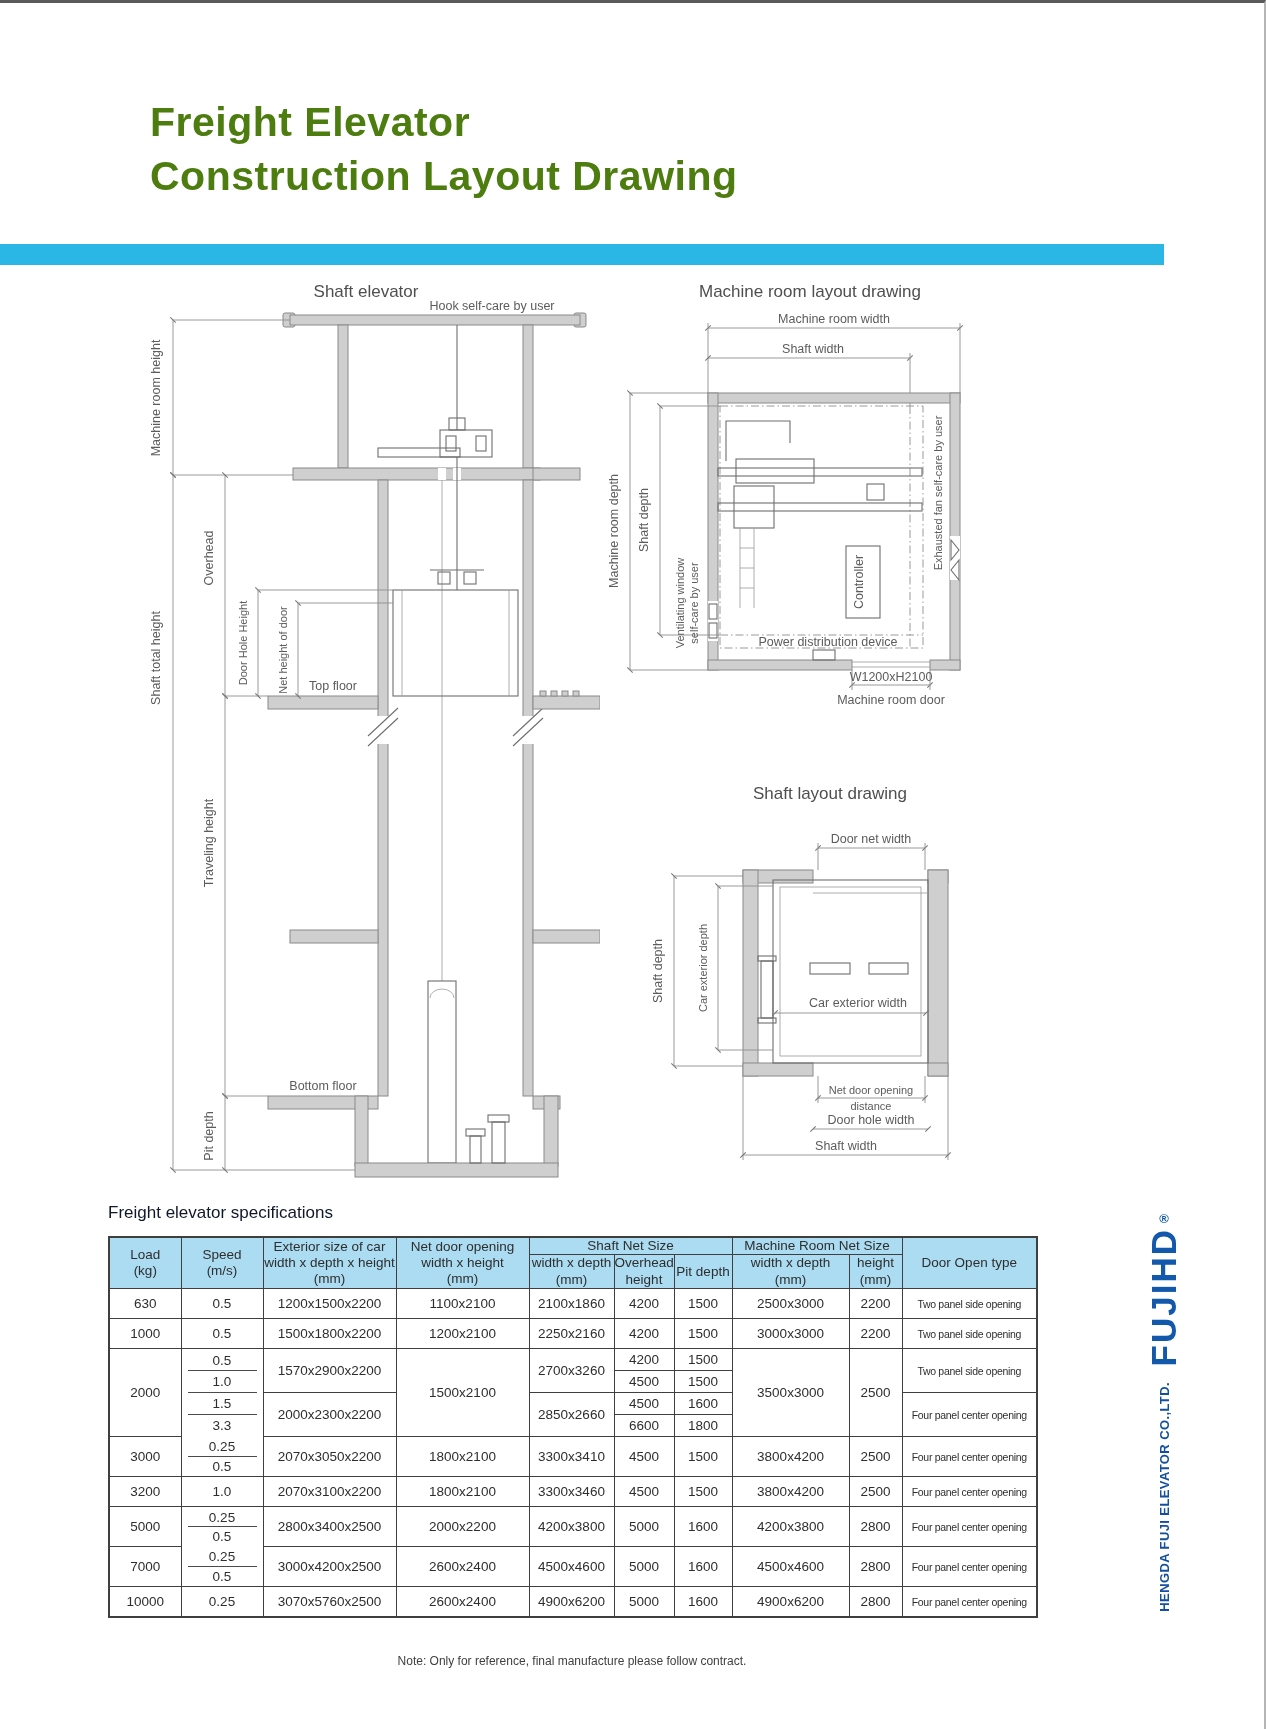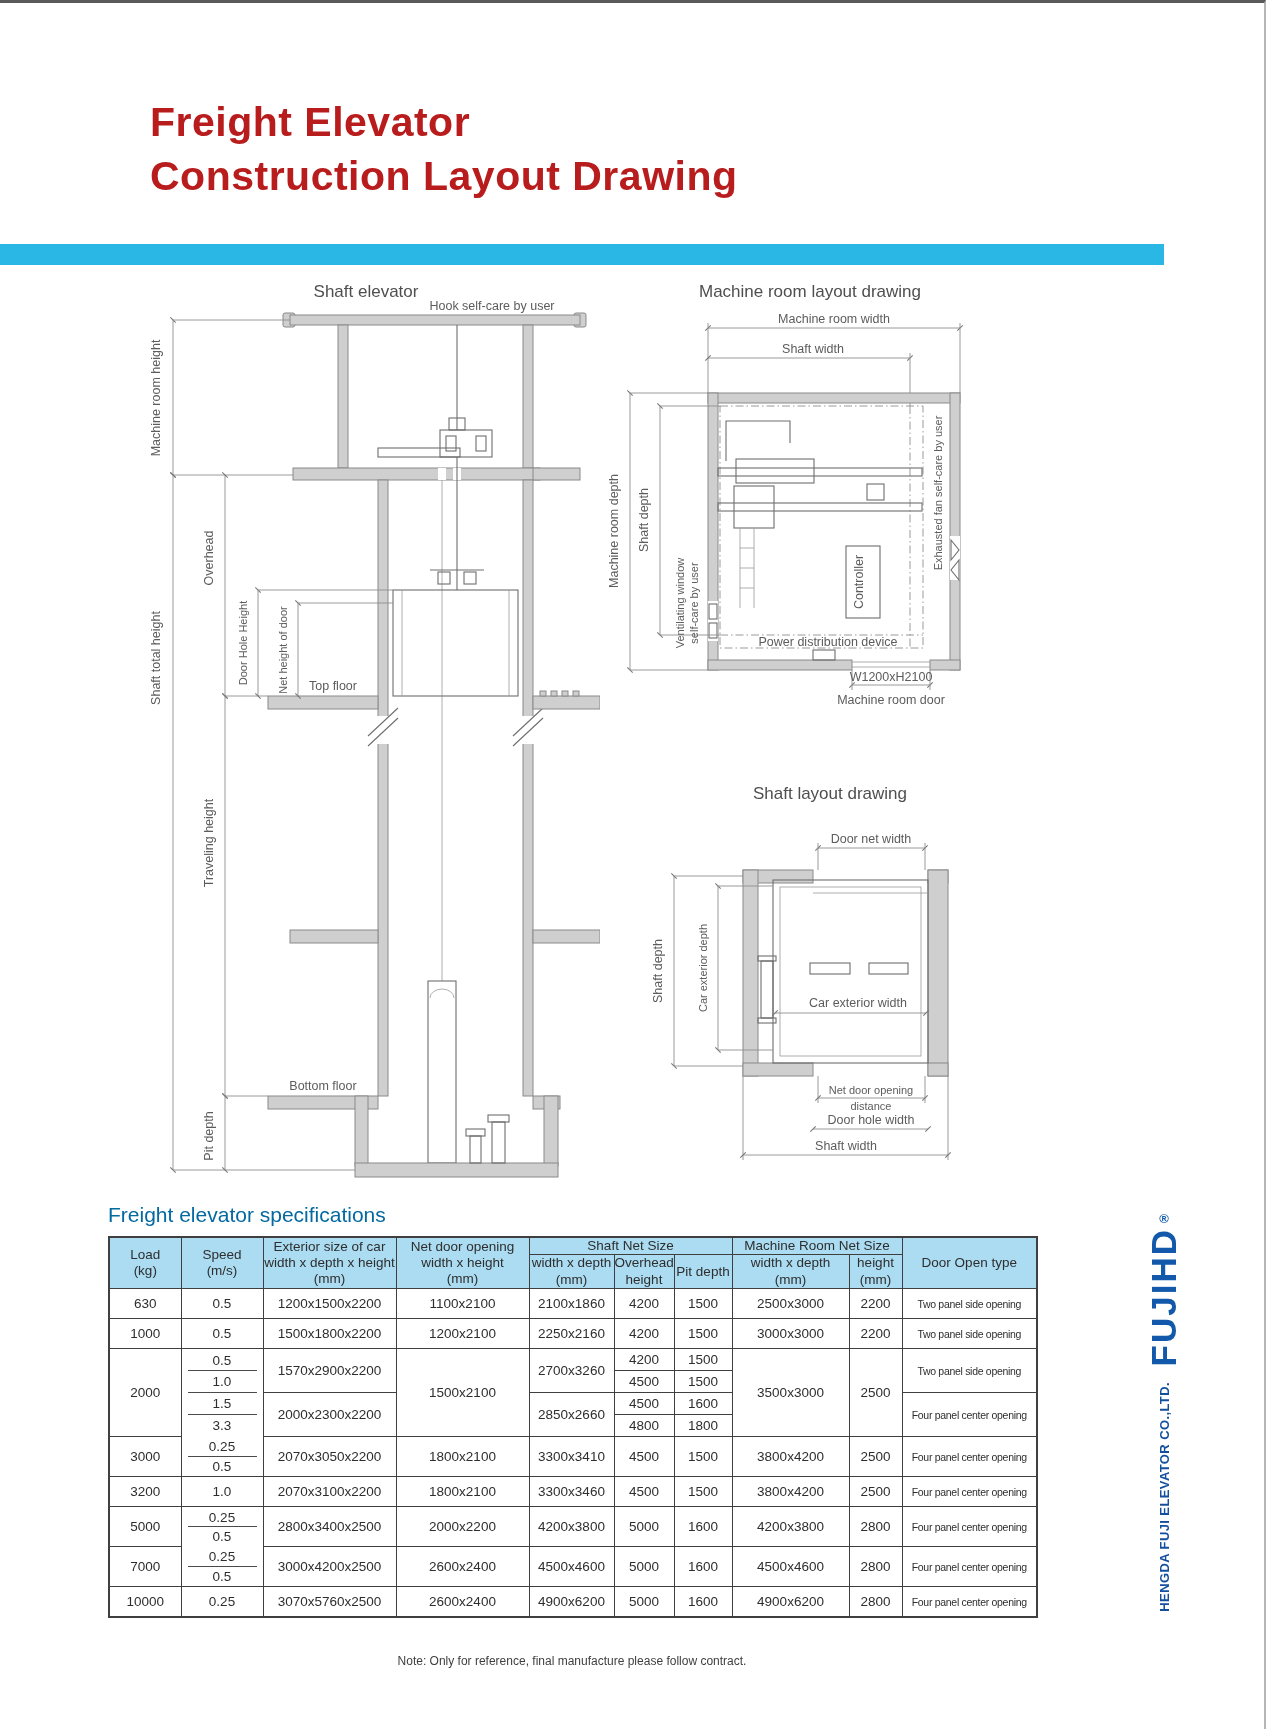--- a/index.html
+++ b/index.html
@@ -1,35 +1,35 @@
 <!DOCTYPE html>
 <html><head>
 <meta charset="utf-8">
 <style>
   *{margin:0;padding:0;box-sizing:border-box}
   html,body{background:#e9e9e9}
   body{font-family:"Liberation Sans",sans-serif}
   .page{position:relative;width:1266px;height:1729px;background:#ffffff;margin:0 auto;
         border-top:3px solid #5a5a5a;border-right:2px solid #b5b5b5;overflow:hidden}
   .title{position:absolute;left:150px;top:92px;font-size:41px;font-weight:bold;
-         color:#b91c1c;line-height:1.32;letter-spacing:.5px}
+         color:#4d7c0f;line-height:1.32;letter-spacing:.5px}
   .cyanbar{position:absolute;left:0;top:241px;width:1164px;height:21px;background:#2bb7e5}
   .dwg-title{position:absolute;font-size:17px;font-weight:normal;color:#4f4f4f;text-align:center}
   .dwg{position:absolute}
   svg .wall{fill:#cfcfcf;stroke:#8a8a8a;stroke-width:1}
   svg .ln{stroke:#6e6e6e;stroke-width:1.1;fill:none}
   svg .thin{stroke:#9a9a9a;stroke-width:.8;fill:none}
   svg .dim{stroke:#8f8f8f;stroke-width:.9;fill:none}
   svg .dimline{marker-start:url(#tk1);marker-end:url(#tk1)}
   svg .dimline2{marker-start:url(#tk2);marker-end:url(#tk2)}
   svg .dimline3{marker-start:url(#tk3);marker-end:url(#tk3)}
   svg .dash{stroke-dasharray:8 3 1.5 3}
   svg .lbl{fill:#5c5c5c;font-size:12.5px;font-family:"Liberation Sans",sans-serif}
   svg .sm{font-size:11px}
-  .spec-heading{position:absolute;left:108px;top:1200px;font-size:21px;color:#0369a1}
+  .spec-heading{position:absolute;left:108px;top:1200px;font-size:17px;color:#0f172a}
   .spec-table{position:absolute;left:108px;top:1233px;width:928px;border-collapse:collapse;
               table-layout:fixed;font-size:13.5px;color:#2e2e2e;border:2px solid #3f3f3f}
   .spec-table th,.spec-table td{border:1px solid #3f3f3f;text-align:center;vertical-align:middle;
               white-space:pre-line;padding:0;overflow:hidden}
   .spec-table thead th{background:#abdcf2;font-weight:normal;font-size:13.5px;line-height:1.22}
   .spec-table td.spd{border-top:none;border-bottom:none;position:relative}
   .spec-table td.dv::after{content:"";position:absolute;left:6px;right:6px;bottom:0;
               border-bottom:1px solid #4a4a4a}
   .spec-table td.dt{font-size:10.5px;letter-spacing:-.3px}
   .note{position:absolute;left:108px;width:928px;top:1651px;text-align:center;
@@ -378,21 +378,21 @@
         <tr style="height: 22px;">
           <td class="spd dv">1.5</td>
           <td rowspan="2">2000x2300x2200</td>
           <td rowspan="2">2850x2660</td>
           <td>4500</td>
           <td>1600</td>
           <td rowspan="2" class="dt">Four panel center opening</td>
         </tr>
         <tr style="height: 22px;">
           <td class="spd">3.3</td>
-          <td>4800</td>
+          <td>6600</td>
           <td>1800</td>
         </tr>
         <tr style="height: 20px;">
           <td rowspan="2">3000</td>
           <td class="spd dv">0.25</td>
           <td rowspan="2">2070x3050x2200</td>
           <td rowspan="2">1800x2100</td>
           <td rowspan="2">3300x3410</td>
           <td rowspan="2">4500</td>
           <td rowspan="2">1500</td>

